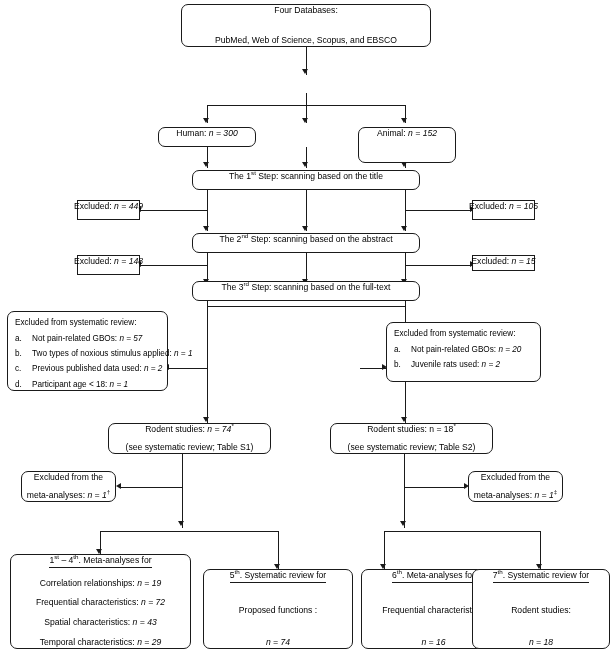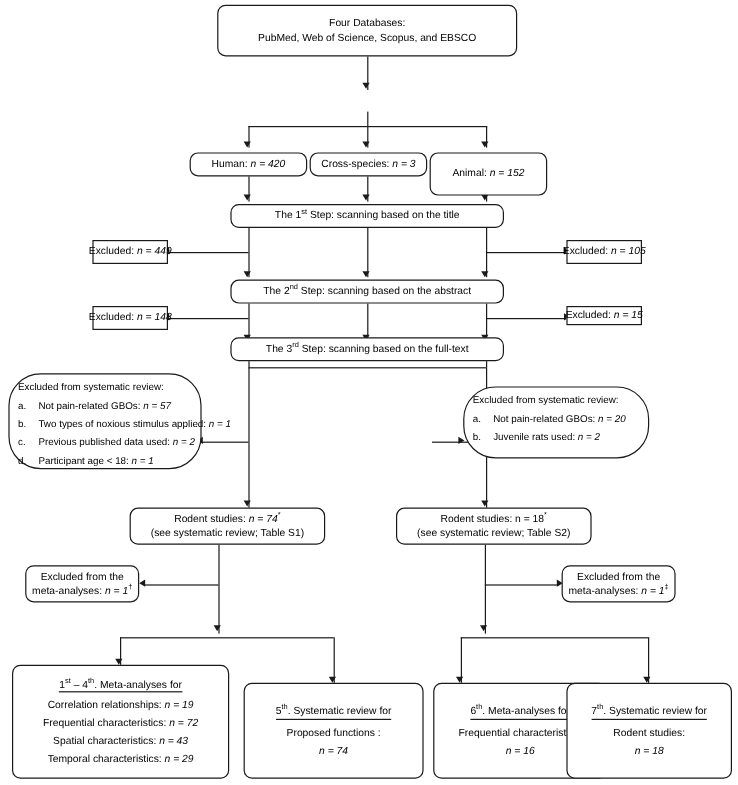--- a/index.html
+++ b/index.html
@@ -17,37 +17,36 @@
   }
   
   .box{
     position:absolute;
     box-sizing:border-box;
     border:1.2px solid #1a1a1a;
     background:#fff;
     display:flex;
     flex-direction:column;
     align-items:center;
-    justify-content:center;
+    justify-content:space-between;
     text-align:center;
     line-height:1.32;
     z-index:3;
   }
   .round{border-radius:7px;}
   .sharp{border-radius:0px;}
   .box .ln{display:block;white-space:nowrap;}
   .f8{font-size:8.2px;}
   .f85{font-size:8.6px;}
   
   .listbox{
     align-items:flex-start;
     justify-content:flex-start;
     text-align:left;
     padding:6px 8px 5px 7px;
-    border-radius:27px;
   }
   .listbox .hdr{display:block;margin-bottom:5px;white-space:nowrap;}
   .listrow{
     display:flex;
     width:100%;
     margin-bottom:4.5px;
     white-space:nowrap;
   }
   .listrow:last-child{margin-bottom:0;}
   .listrow .mk{width:17px;flex:0 0 17px;}
@@ -157,26 +156,23 @@
   <div class="arr arr-d" style="left:380.4px;top:564px;"></div>
   <div class="arr arr-d" style="left:536.4px;top:564px;"></div>
 
   <div class="box round f85" style="left:181px;top:4px;width:250px;height:43px;">
     <span class="ln">Four Databases:</span>
     <span class="ln">PubMed, Web of Science, Scopus, and EBSCO</span>
   </div>
 
 
   <div class="box round f85" style="left:158px;top:127px;width:98px;height:20px;">
-    <span class="ln"><span>Human: </span><i>n = 420</i></span>
-  </div>
-
-  <div class="box round f85" style="left:258px;top:127px;width:98px;height:20px;">
-    <span class="ln"><span>Cross-species: </span><i>n = 3</i></span>
-  </div>
+    <span class="ln"><span>Human: </span><i>n = 300</i></span>
+  </div>
+
 
   <div class="box round f85" style="left:358px;top:127px;width:98px;height:36px;">
     <span class="ln"><span>Animal: </span><i>n = 152</i></span>
   </div>
 
   <div class="box round f85" style="left:192px;top:170px;width:228px;height:20px;">
     <span class="ln"><span>The 1</span><sup>st</sup><span> Step: scanning based on the title</span></span>
   </div>
 
   <div class="box sharp f85" style="left:77px;top:200px;width:63px;height:20px;">

